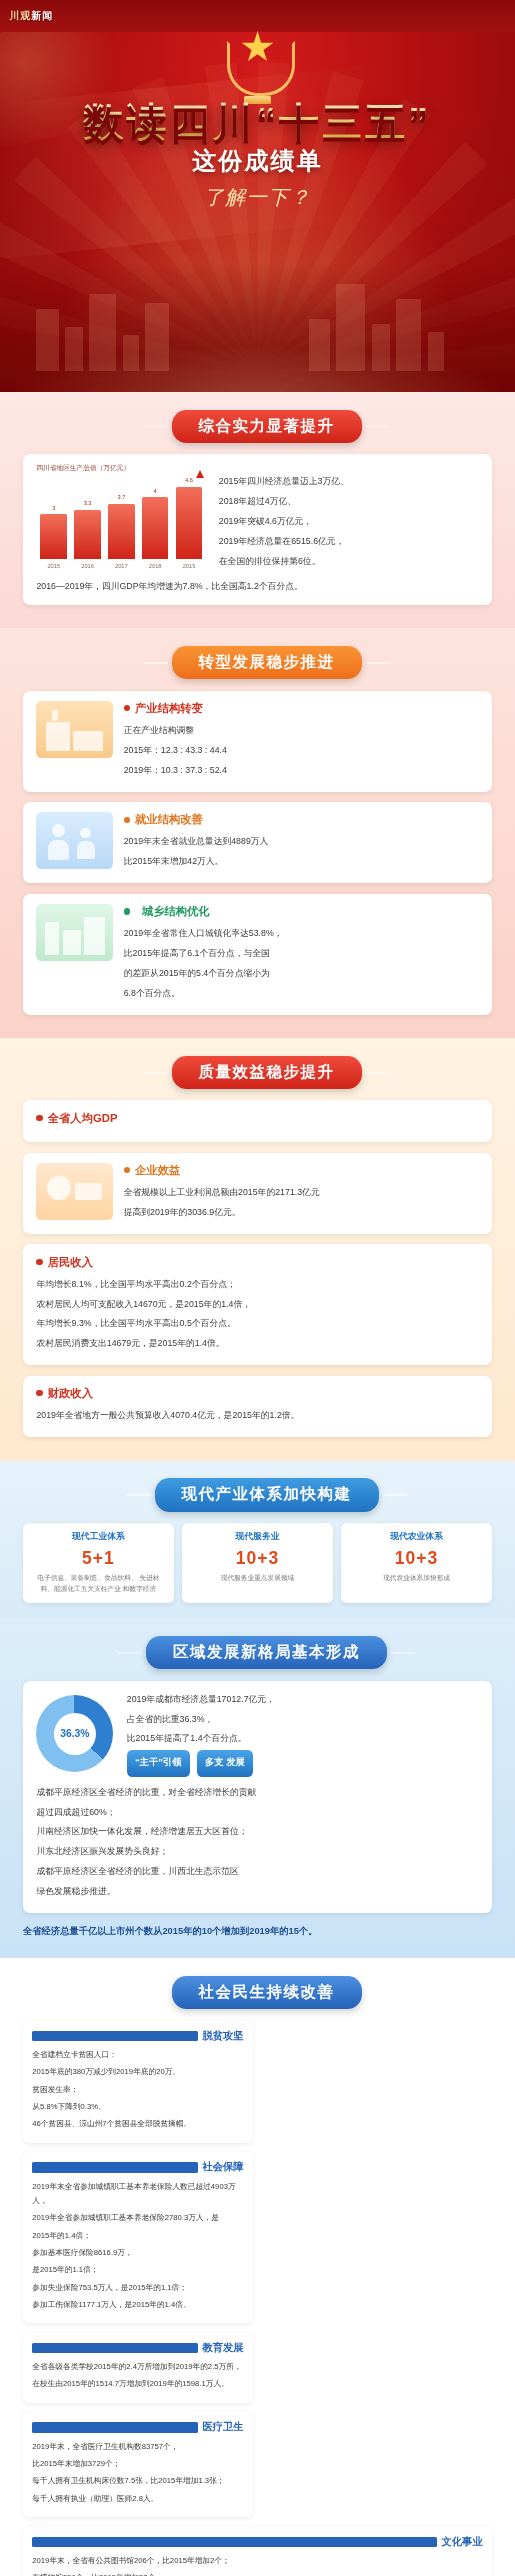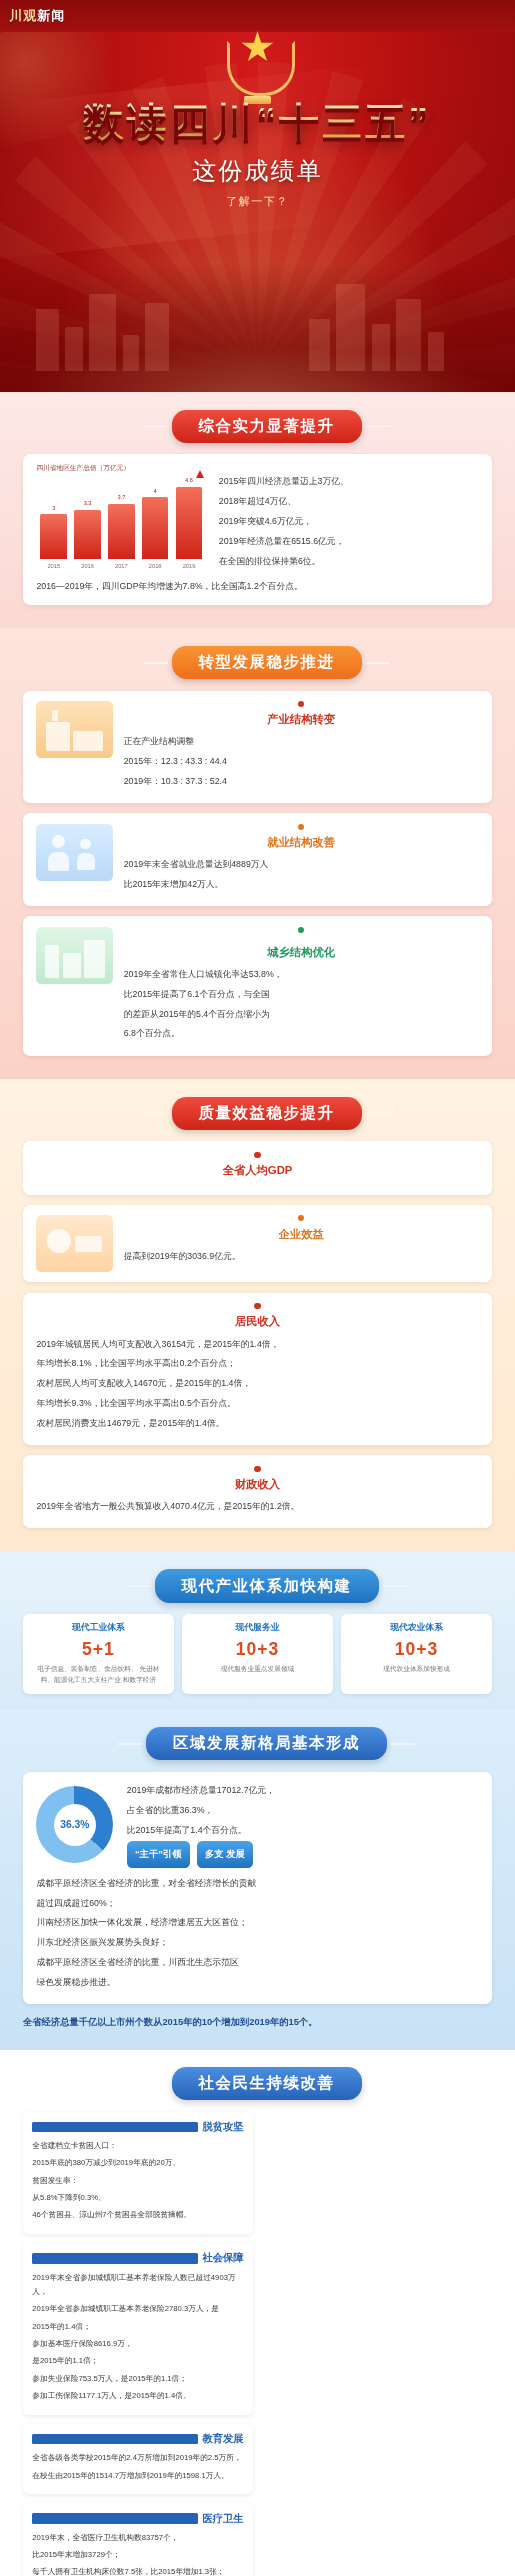--- a/index.html
+++ b/index.html
@@ -7,21 +7,21 @@
   #page{width:515px;margin:0 auto;position:relative;overflow:hidden;}
 
   
   .hero{position:relative;width:515px;height:392px;
     background:
       radial-gradient(ellipse at 50% 95%, rgba(255,210,120,.35) 0%, rgba(200,20,20,0) 55%),
       radial-gradient(ellipse at 50% 18%, #d21a1a 0%, #b81111 38%, #9e0c0c 70%, #8c0808 100%);
     overflow:hidden;}
   .hero .topbar{position:absolute;top:0;left:0;width:515px;height:32px;
     background:linear-gradient(180deg,#8b0a0a,#a31010);display:flex;align-items:center;}
-  .hero .logo{color:#ffd9a0;font-size:13px;font-weight:bold;letter-spacing:1px;margin-left:9.3px;
+  .hero .logo{color:#ffd9a0;font-size:10px;font-weight:bold;letter-spacing:1px;margin-left:9.3px;
     text-shadow:0 0.5px 1px rgba(0,0,0,.4);}
   .hero .logo .b{color:#fff;}
   .hero .ornTL{position:absolute;left:-20.6px;top:20.6px;width:165px;height:113px;
     background:radial-gradient(circle at 30% 30%, rgba(255,190,120,.25), rgba(255,190,120,0) 65%);
     transform:rotate(-12deg);}
   .hero .ribbon{position:absolute;left:0;top:77px;width:515px;height:155px;
     background:linear-gradient(100deg, rgba(255,255,255,0) 0%, rgba(255,160,120,.12) 30%, rgba(255,255,255,0) 70%);
     transform:skewY(-6deg);}
   .hero .sunray{position:absolute;left:50%;top:62px;width:618px;height:618px;margin-left:-309px;
     background:repeating-conic-gradient(from 0deg at 50% 50%, rgba(255,220,150,.10) 0deg 6deg, rgba(255,220,150,0) 6deg 14deg);
@@ -32,23 +32,23 @@
     box-shadow:0 0 8.2px rgba(255,210,77,.7);}
   .medal .wheat{position:absolute;left:50%;top:14.4px;margin-left:-31px;width:62px;height:49px;
     border:3.1px solid #ffcf6a;border-top-color:transparent;border-radius:0 0 31px 31px;opacity:.9;}
   .medal .base{position:absolute;left:50%;bottom:0;margin-left:-13.4px;width:27px;height:8.2px;
     background:linear-gradient(180deg,#ffd98a,#e8a63a);border-radius:1.5px;}
   .hero .title{position:absolute;left:0;top:100px;width:515px;text-align:center;}
   .hero .t1{font-size:40px;font-weight:bold;color:#fff3c4;letter-spacing:3.1px;line-height:1.1;
     text-shadow:0 3.1px 0 #7a0606, 0 5.2px 11.3px rgba(0,0,0,.45);
     background:linear-gradient(180deg,#fff6d0 0%,#ffe08a 45%,#f3b442 100%);
     -webkit-background-clip:text;background-clip:text;color:transparent;}
-  .hero .t2{margin-top:11px;font-size:24px;font-weight:normal;color:#fff;letter-spacing:2.1px;
+  .hero .t2{margin-top:1px;font-size:24px;font-weight:bold;color:#fff;letter-spacing:2.1px;
     text-shadow:0 1.5px 5.2px rgba(0,0,0,.4);}
-  .hero .t3{margin-top:7.2px;font-size:11px;color:#ffe6b0;letter-spacing:1.5px;}
+  .hero .t3{margin-top:7.2px;font-size:20px;color:#ffe6b0;letter-spacing:1.5px;font-style:italic;}
   .hero .city{position:absolute;left:0;bottom:0;width:515px;height:129px;
     background:linear-gradient(180deg, rgba(140,10,10,0) 0%, rgba(120,6,6,.55) 45%, rgba(110,4,4,.9) 100%);}
   .hero .bld{position:absolute;bottom:20.6px;background:rgba(255,170,140,.18);border-radius:1.5px 1.5px 0 0;}
   .hero .wave{position:absolute;left:0;bottom:0;width:515px;height:46px;
     background:radial-gradient(ellipse at 50% 120%, rgba(255,200,150,.28), rgba(255,200,150,0) 70%);}
 
   
   .sec{position:relative;width:515px;}
   .band-pink{background:linear-gradient(180deg,#fde9e6,#fbd9d4);}
   .band-peach{background:linear-gradient(180deg,#fde4dd,#fbd2c8);}
@@ -65,21 +65,21 @@
   .pill-org{background:linear-gradient(180deg,#f79433,#ef6e1c);}
   .pill-blue{background:linear-gradient(180deg,#3f9be0,#1f72c0);}
   .pill-green{background:linear-gradient(180deg,#49b97f,#1f9a60);}
   .pill-dblue{background:linear-gradient(180deg,#4b8fe0,#2563b8);}
   .hdr .pill:before,.hdr .pill:after{content:"";position:absolute;top:50%;width:24px;height:1.5px;
     background:rgba(255,255,255,.55);margin-top:-0.5px;}
   .hdr .pill:before{left:-28px;} .hdr .pill:after{right:-28px;}
 
   .card{background:#fff;border-radius:7.2px;margin:0 23px 10.3px;padding:10.3px 13.4px;
     box-shadow:0 1.5px 5.2px rgba(0,0,0,.07);}
-  .ctitle{display:flex;align-items:center;gap:5.2px;font-size:11.3px;font-weight:bold;color:#d0321f;margin-bottom:6.2px;flex-direction:column;} .ctitle.green{color:#1f9a60;gap:12px;} .ctitle.org{color:#e0741c;}
+  .ctitle{display:flex;align-items:center;gap:5.2px;font-size:11.3px;font-weight:bold;color:#d0321f;margin-bottom:6.2px;} .ctitle.green{color:#1f9a60;gap:12px;} .ctitle.org{color:#e0741c;}
   .ctitle .dot{width:6.2px;height:6.2px;border-radius:50%;background:currentColor;flex:none;}
   .txt{font-size:8.8px;line-height:1.9;color:#3a3a3a;}
   .txt p{margin:0 0 3.1px;}
 
   
   .chartbox{display:flex;gap:12.4px;align-items:flex-end;}
   .chart{flex:none;width:170px;height:108px;position:relative;}
   .chart .cap{font-size:6.7px;color:#9a3b2e;margin-bottom:3.1px;}
   .bars{position:absolute;left:4.1px;right:4.1px;bottom:13.4px;top:17.5px;display:flex;align-items:flex-end;gap:7.2px;}
   .bar{flex:1;background:linear-gradient(180deg,#f2705a,#cf2418);border-radius:1.5px 1.5px 0 0;position:relative;}
@@ -307,33 +307,33 @@
         <div class="ibox ib-money">
           <div class="cir" style="left:10.3px;top:13.4px;width:24px;height:24px;"></div>
           <div class="sq" style="left:39px;top:20.6px;width:27px;height:16.5px;border-radius:2.1px;"></div>
         </div>
         <div style="flex:1">
           <div class="ctitle org">
               <span class="dot"></span>
               <span>企业效益</span>
             </div>
           <div class="txt">
+            <p>全省规模以上工业利润总额由2015年的2171.3亿元</p>
             <p>提高到2019年的3036.9亿元。</p>
           </div>
         </div>
       </div>
     </div>
 
     <div class="card">
       <div class="ctitle">
           <span class="dot"></span>
           <span>居民收入</span>
         </div>
       <div class="txt">
-        <p>2019年城镇居民人均可支配收入36154元，是2015年的1.4倍，</p>
         <p>年均增长8.1%，比全国平均水平高出0.2个百分点；</p>
         <p>农村居民人均可支配收入14670元，是2015年的1.4倍，</p>
         <p>年均增长9.3%，比全国平均水平高出0.5个百分点。</p>
         <p>农村居民消费支出14679元，是2015年的1.4倍。</p>
       </div>
     </div>
 
     <div class="card">
       <div class="ctitle">
           <span class="dot"></span>

